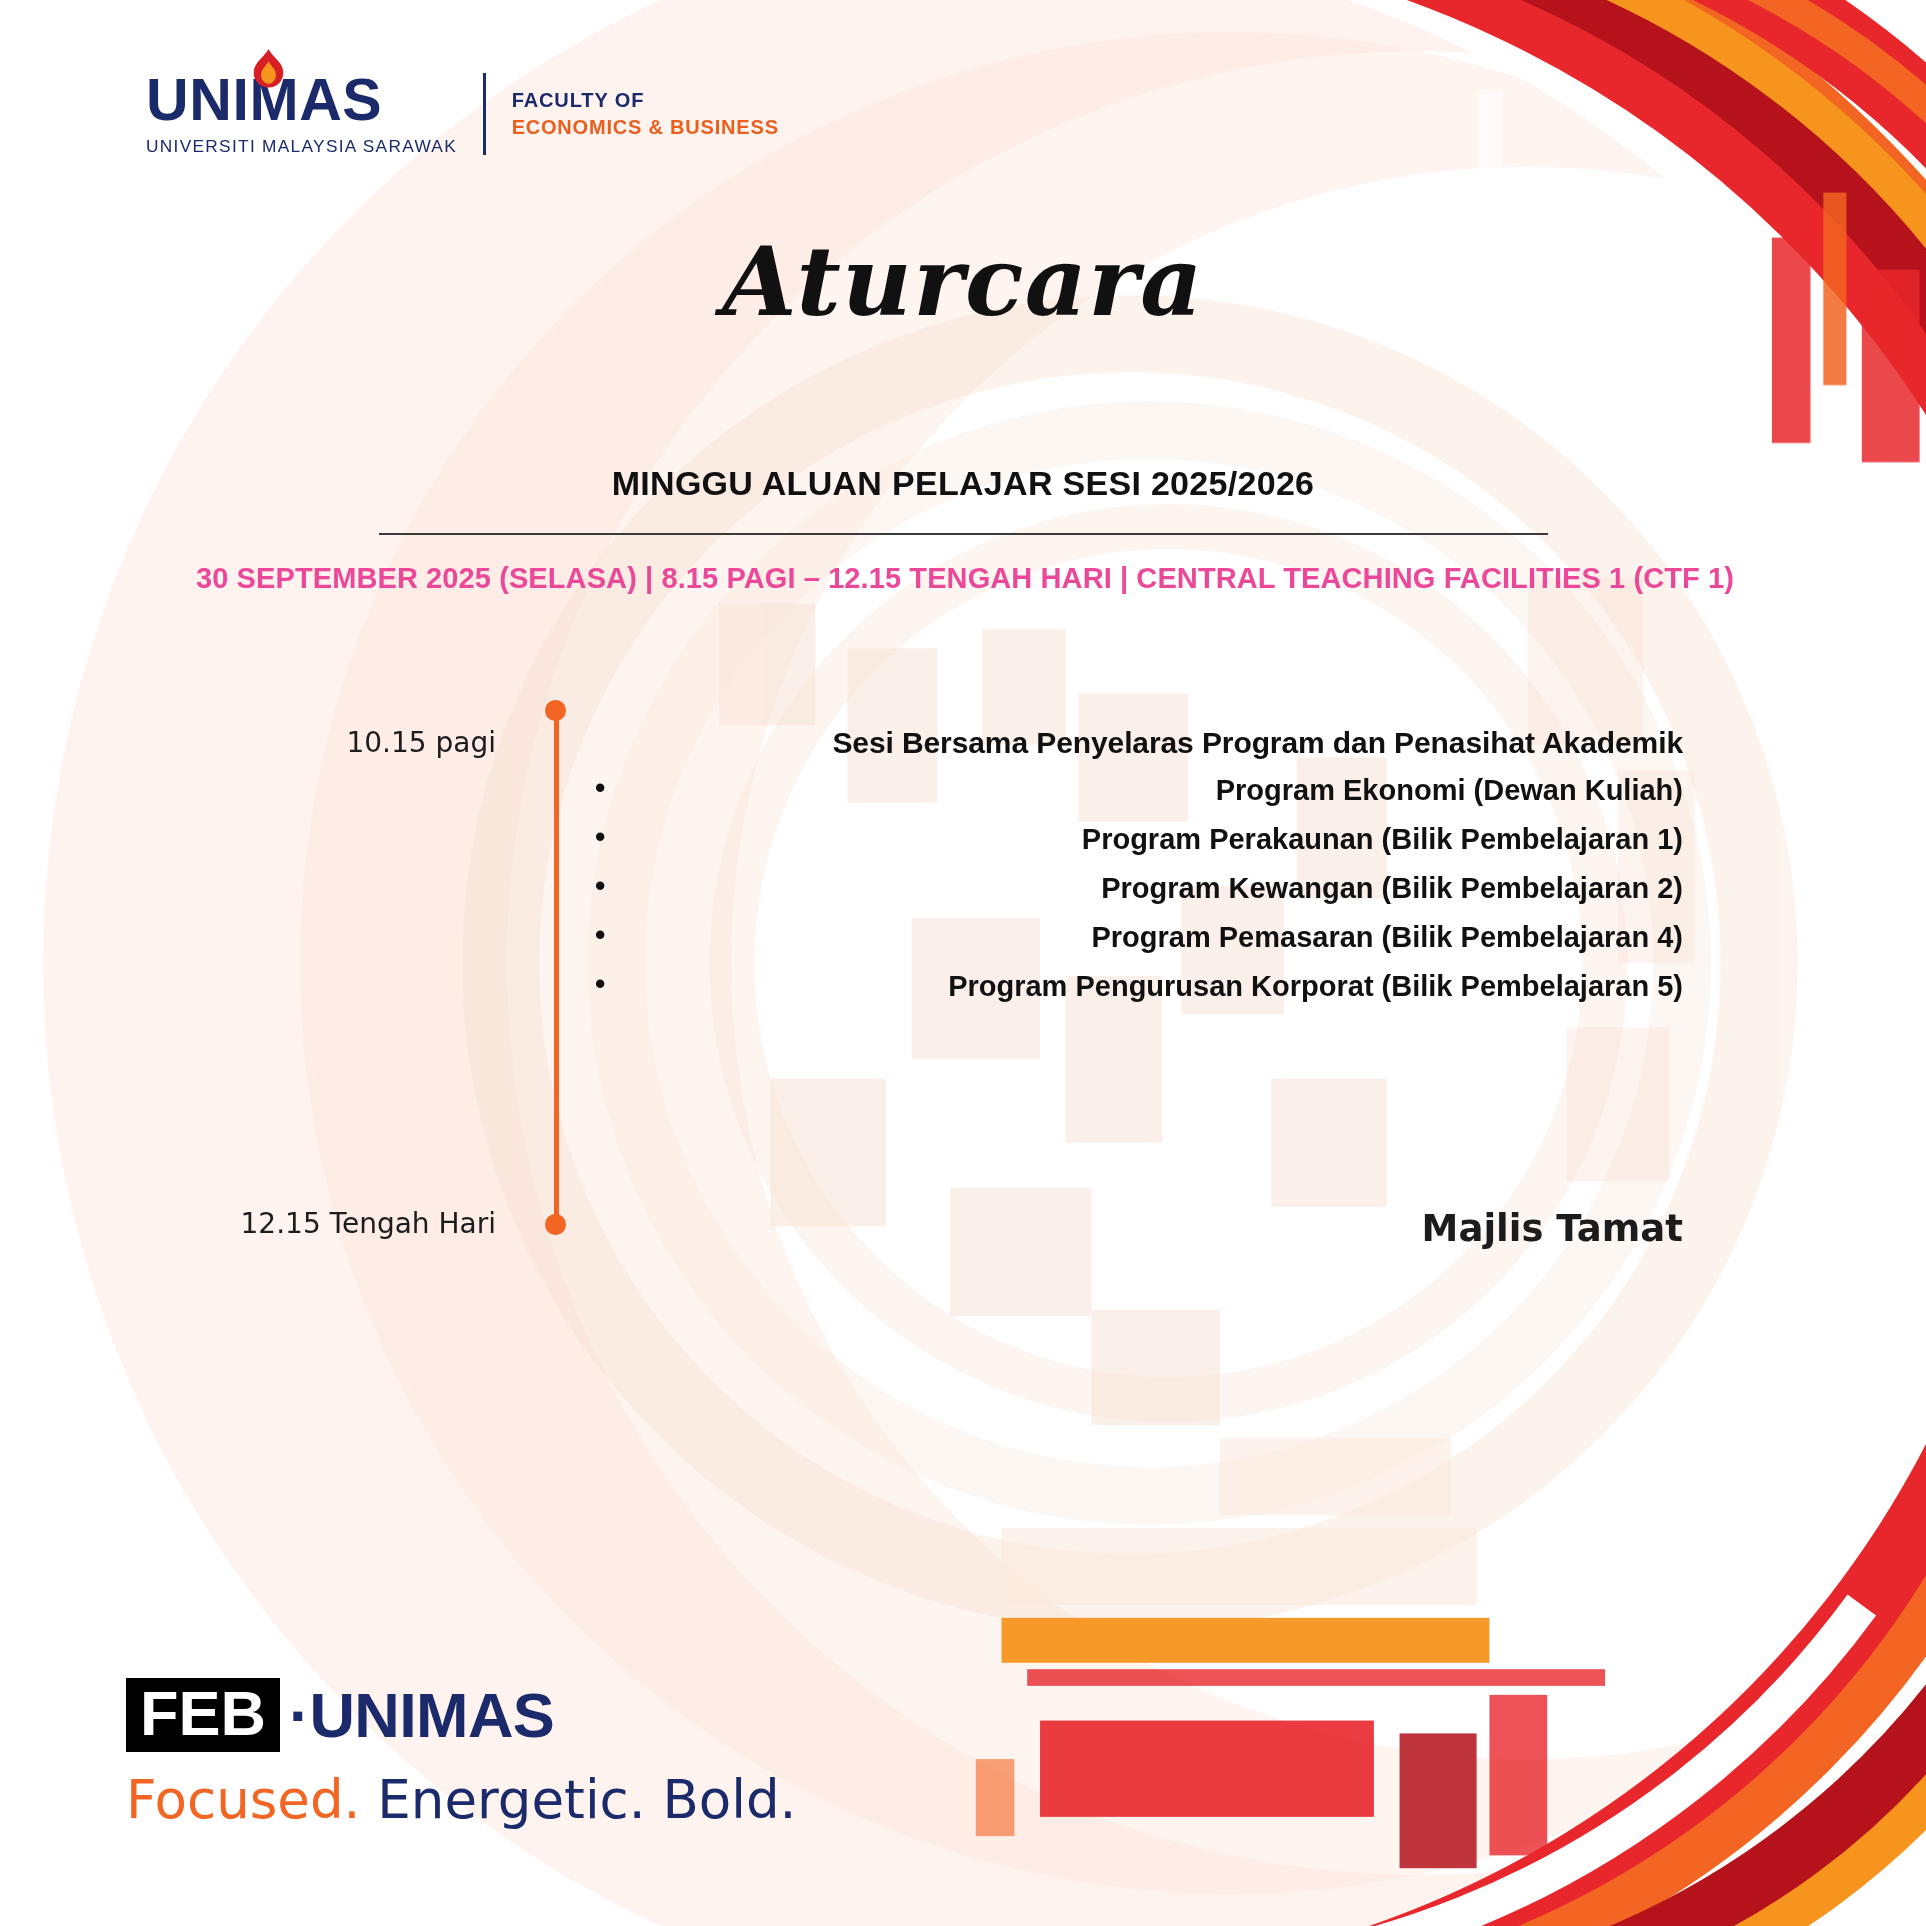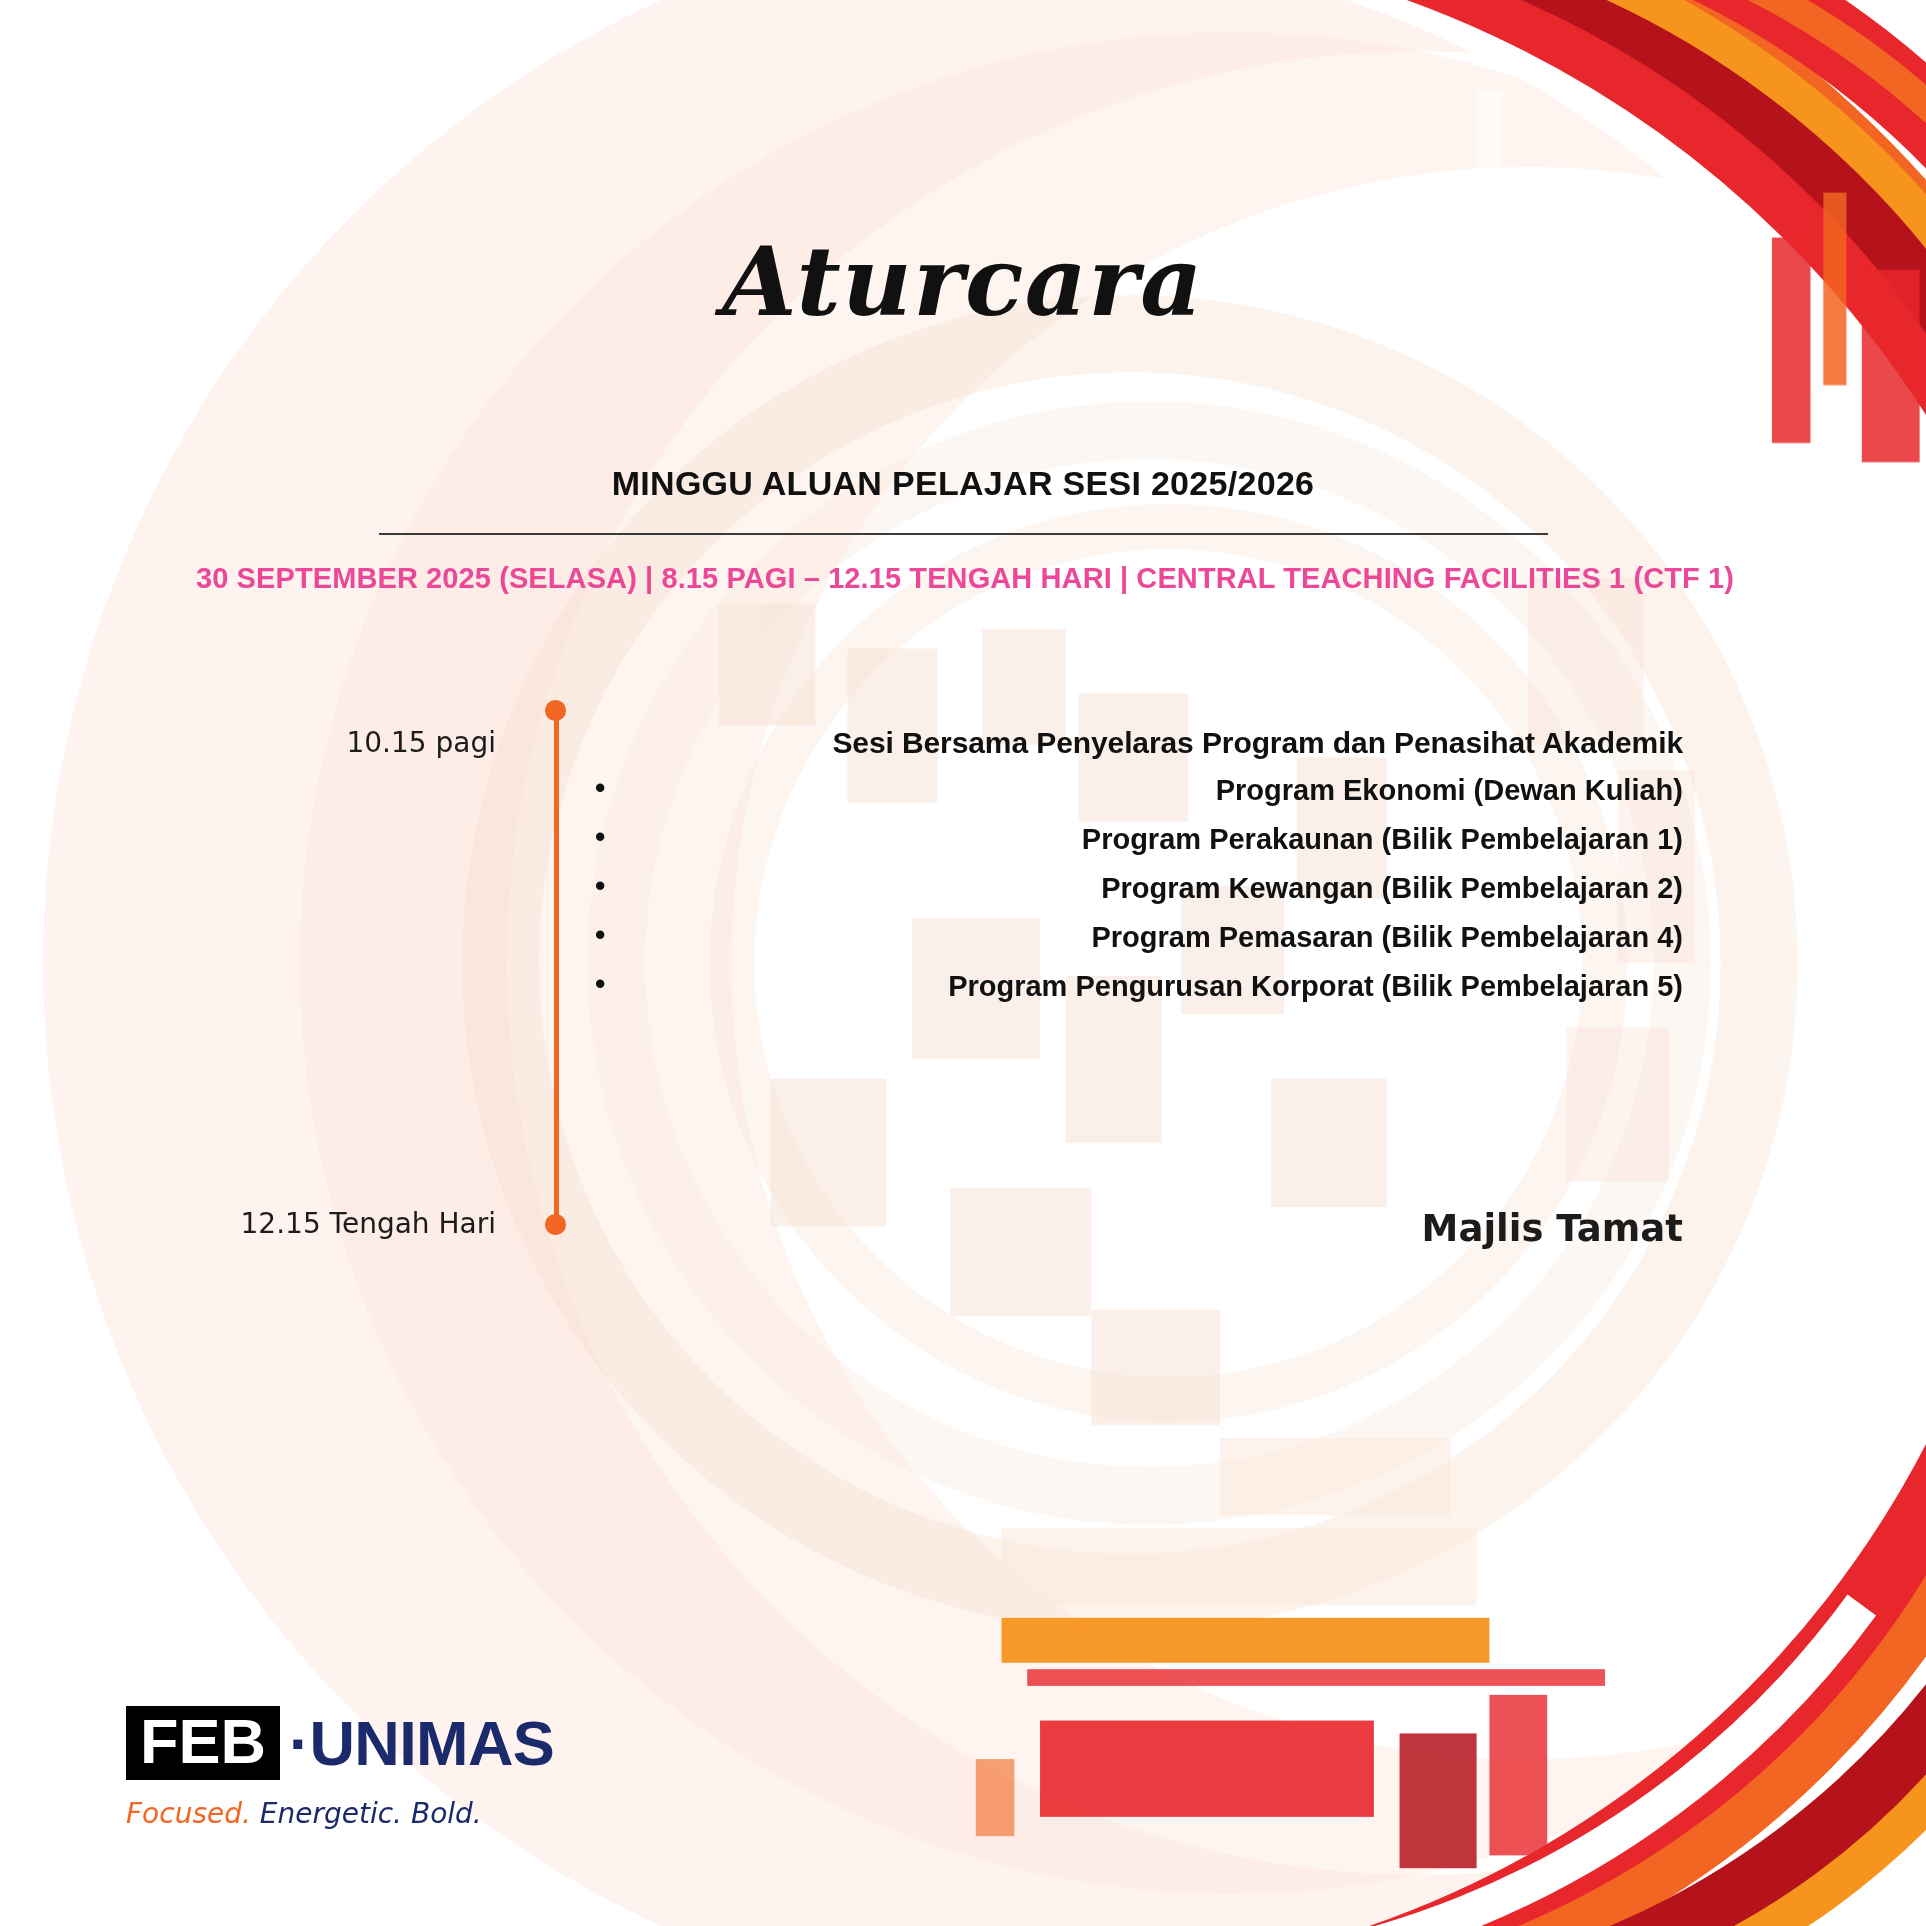--- a/index.html
+++ b/index.html
@@ -226,23 +226,22 @@
   .feb-unimas {
     color: #1b2a6b;
     font-size: 63px;
     font-weight: bold;
     line-height: 1;
     margin-left: 9px;
     letter-spacing: -0.6px;
   }
   .tagline {
     margin-top: 16.7px;
-    font-size: 28px;
+    font-size: 53px;
     font-family: "DejaVu Sans", sans-serif;
-    font-style: italic;
   }
   .tag-focused { color: #f26522; }
   .tag-energetic { color: #1b2a6b; }
   .tag-bold { color: #1b2a6b; }
 </style>
 </head>
 <body>
 
 <div id="poster">
 
@@ -338,20 +337,35 @@
         </g>
 
         <g opacity="0.5" fill="#fbe7da">
           <rect x="1560" y="2380" width="740" height="120"></rect>
           <rect x="1900" y="2240" width="360" height="120"></rect>
         </g>
       </g>
     </svg>
   </div>
 
+  <div class="logo-block">
+    <div class="unimas-mark">
+      <div class="unimas-word">UNIMAS</div>
+      <svg class="unimas-flame" viewBox="0 0 60 64">
+        <path d="M30 0 C20 16 6 22 6 38 C6 52 17 62 30 62 C43 62 54 52 54 38 C54 22 40 16 30 0 Z" fill="#d81f26"></path>
+        <path d="M30 20 C24 30 18 32 18 42 C18 50 25 56 30 56 C35 56 42 50 42 42 C42 32 36 30 30 20 Z" fill="#f7941d"></path>
+      </svg>
+      <div class="unimas-sub">UNIVERSITI MALAYSIA SARAWAK</div>
+    </div>
+    <div class="logo-divider"></div>
+    <div class="faculty-block">
+      <div class="faculty-line1">FACULTY OF</div>
+      <div class="faculty-line2">ECONOMICS &amp; BUSINESS</div>
+    </div>
+  </div>
 
   <div class="script-title">Aturcara</div>
   <div class="heading-2">MINGGU ALUAN PELAJAR SESI 2025/2026</div>
   <div class="rule"></div>
   <div class="details-line">30 SEPTEMBER 2025 (SELASA) | 8.15 PAGI – 12.15 TENGAH HARI | CENTRAL TEACHING FACILITIES 1 (CTF 1)</div>
 
   <div class="schedule">
     <div class="timeline-line"></div>
     <div class="dot dot-top"></div>
     <div class="dot dot-bottom"></div>

